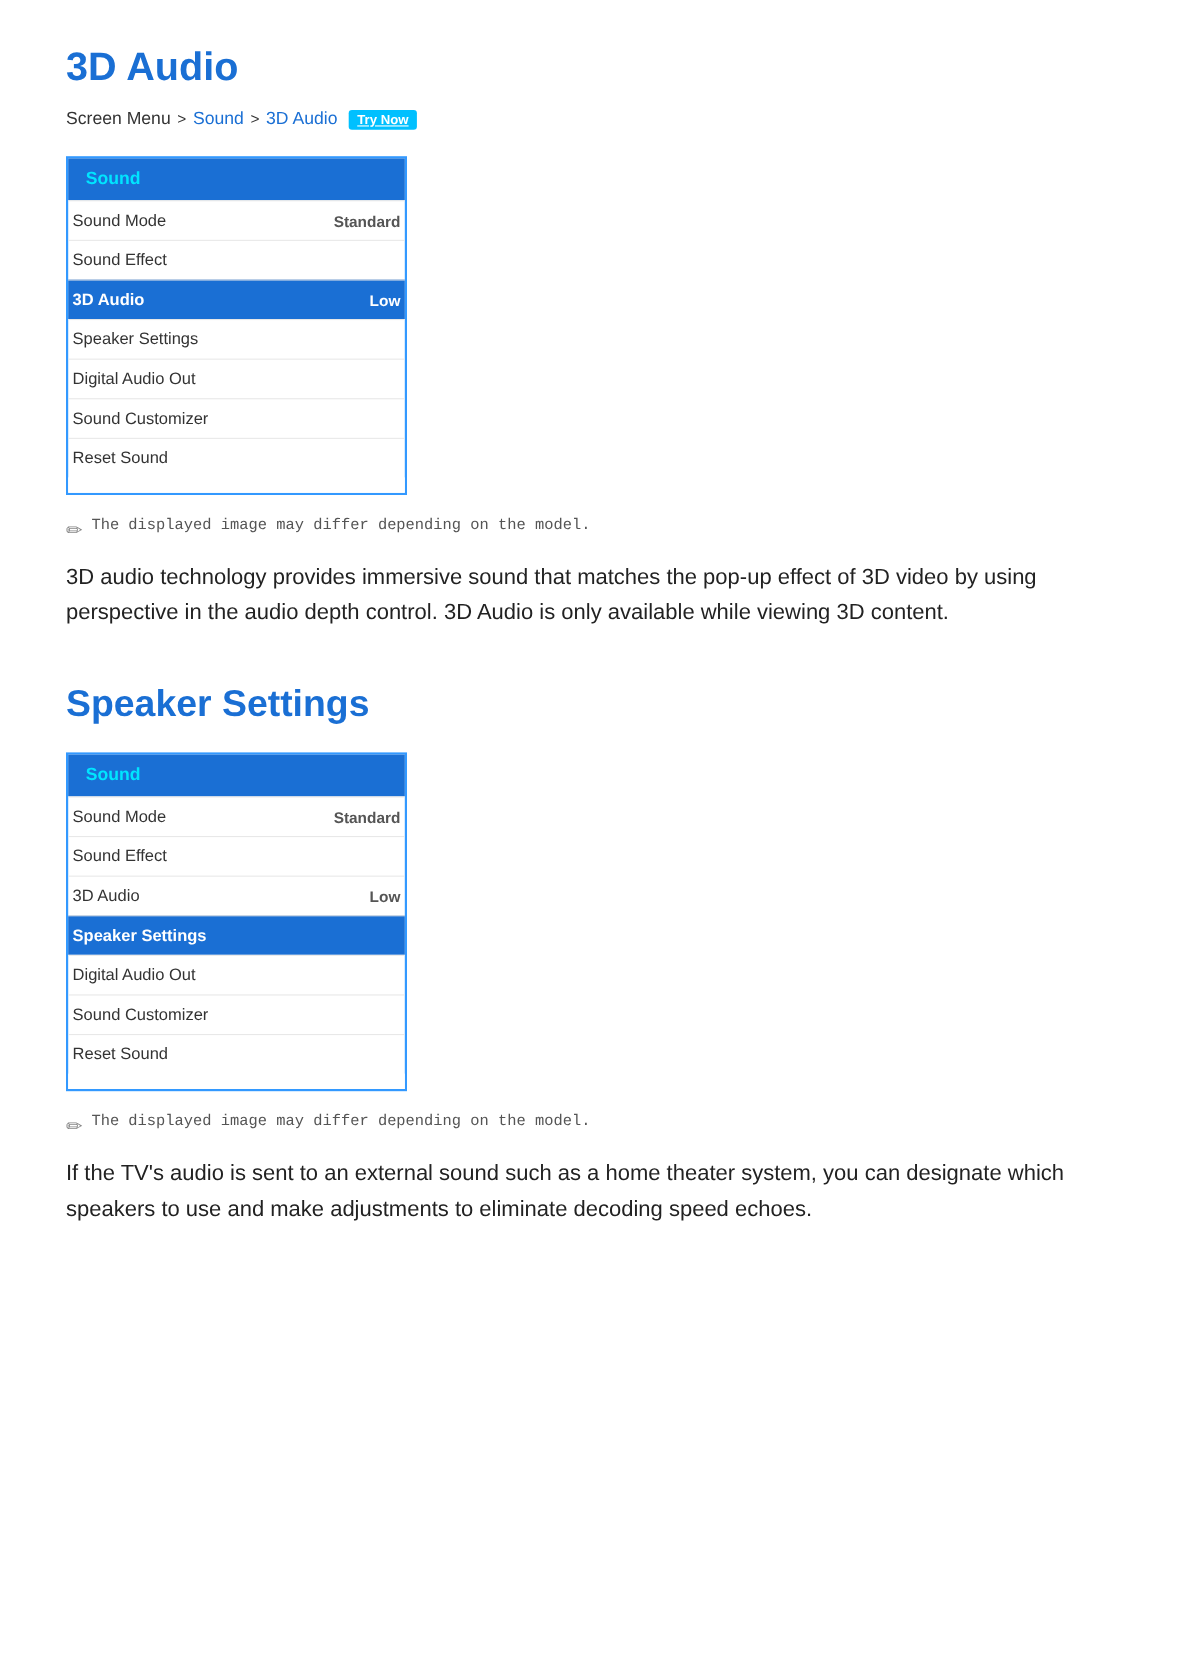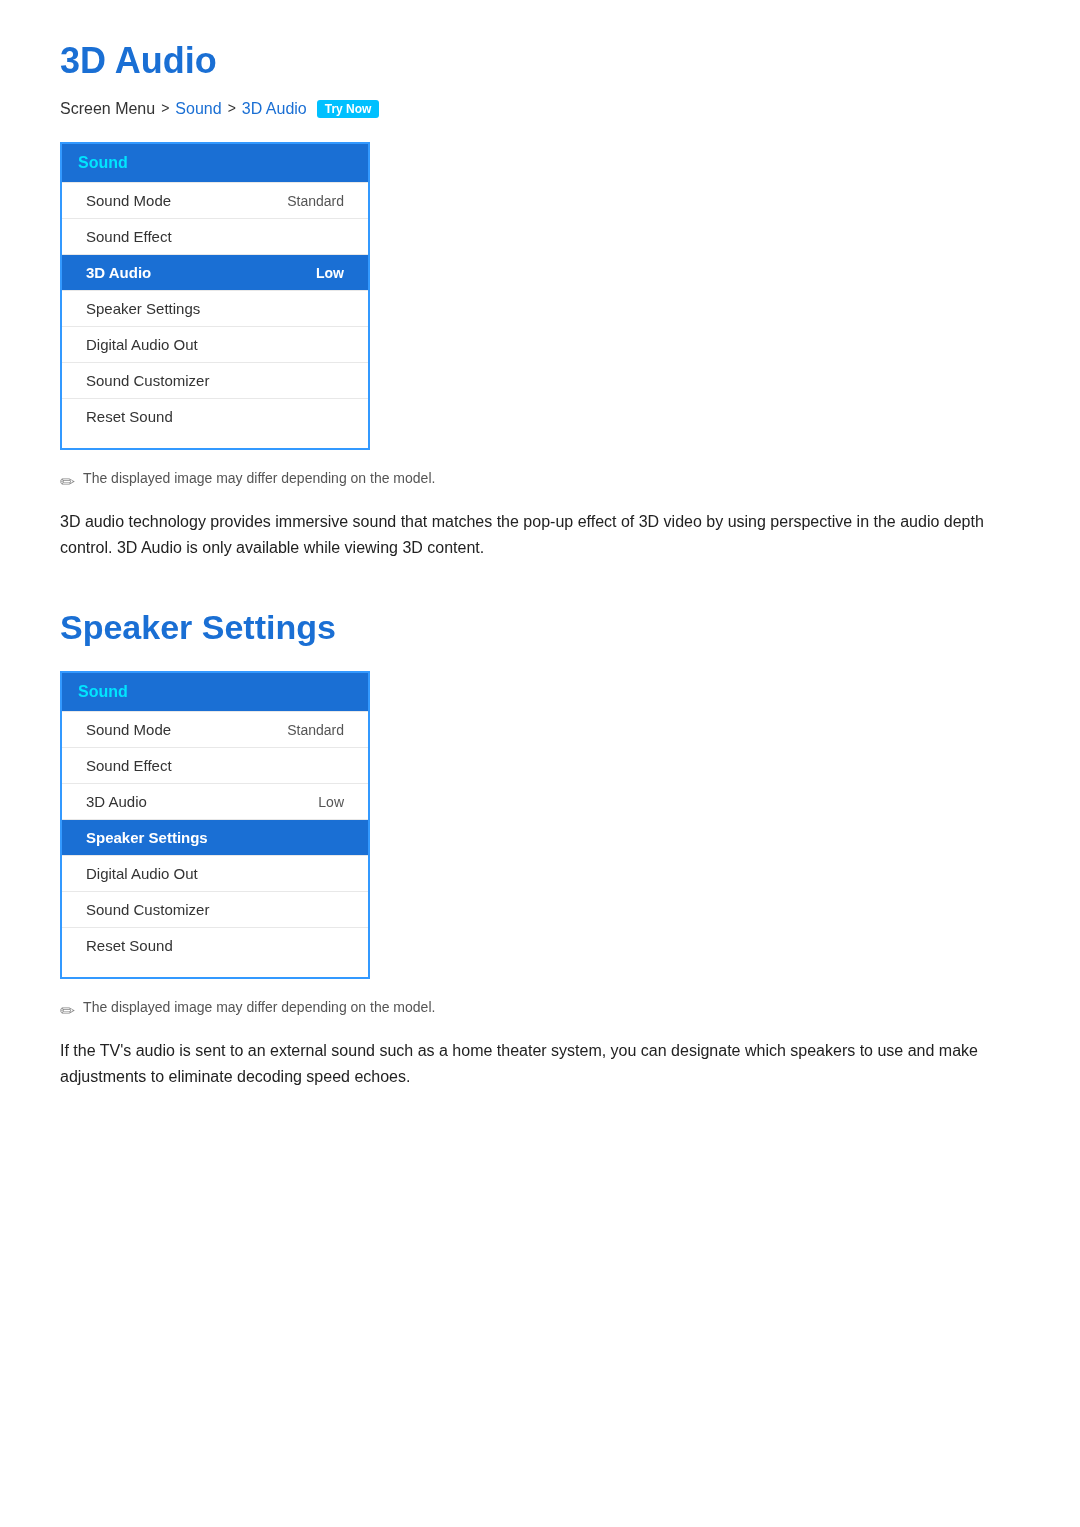--- a/index.html
+++ b/index.html
@@ -34,39 +34,40 @@
       font-size: 14px;
     }
     .breadcrumb .try-now {
       background: #00c0ff;
       color: white;
       font-size: 12px;
       padding: 2px 8px;
       border-radius: 3px;
       font-weight: bold;
       margin-left: 4px;
+      text-decoration: underline;
     }
 
     .menu-box {
       border: 2px solid #3399ff;
       width: 310px;
       background: #fff;
       margin-bottom: 20px;
     }
 
     .menu-header {
       background: #1a6fd4;
       color: #00e5ff;
       font-size: 16px;
       font-weight: bold;
       padding: 10px 16px;
     }
 
     .menu-item {
-      padding: 9px 24px;
+      padding: 9px 4px;
       font-size: 15px;
       color: #333;
       display: flex;
       justify-content: space-between;
       align-items: center;
       border-top: 1px solid #e8e8e8;
     }
 
     .menu-item:first-of-type {
       border-top: none;
@@ -74,20 +75,21 @@
 
     .menu-item.highlighted {
       background: #1a6fd4;
       color: #ffffff;
       font-weight: bold;
     }
 
     .menu-item .item-value {
       color: #555;
       font-size: 14px;
+      font-weight: bold;
     }
 
     .menu-item.highlighted .item-value {
       color: #ffffff;
     }
 
     .menu-footer {
       height: 14px;
       background: #fff;
     }
@@ -102,24 +104,25 @@
 
     .note-icon {
       font-size: 18px;
       color: #888;
       margin-top: 1px;
     }
 
     .note-text {
       font-size: 14px;
       color: #555;
+      font-family: Liberation Mono, monospace;
     }
 
     .description-text {
-      font-size: 16px;
+      font-size: 20px;
       color: #222;
       line-height: 1.6;
       margin-bottom: 48px;
     }
 
     .section-title {
       font-size: 34px;
       font-weight: bold;
       color: #1a6fd4;
       margin-bottom: 24px;

